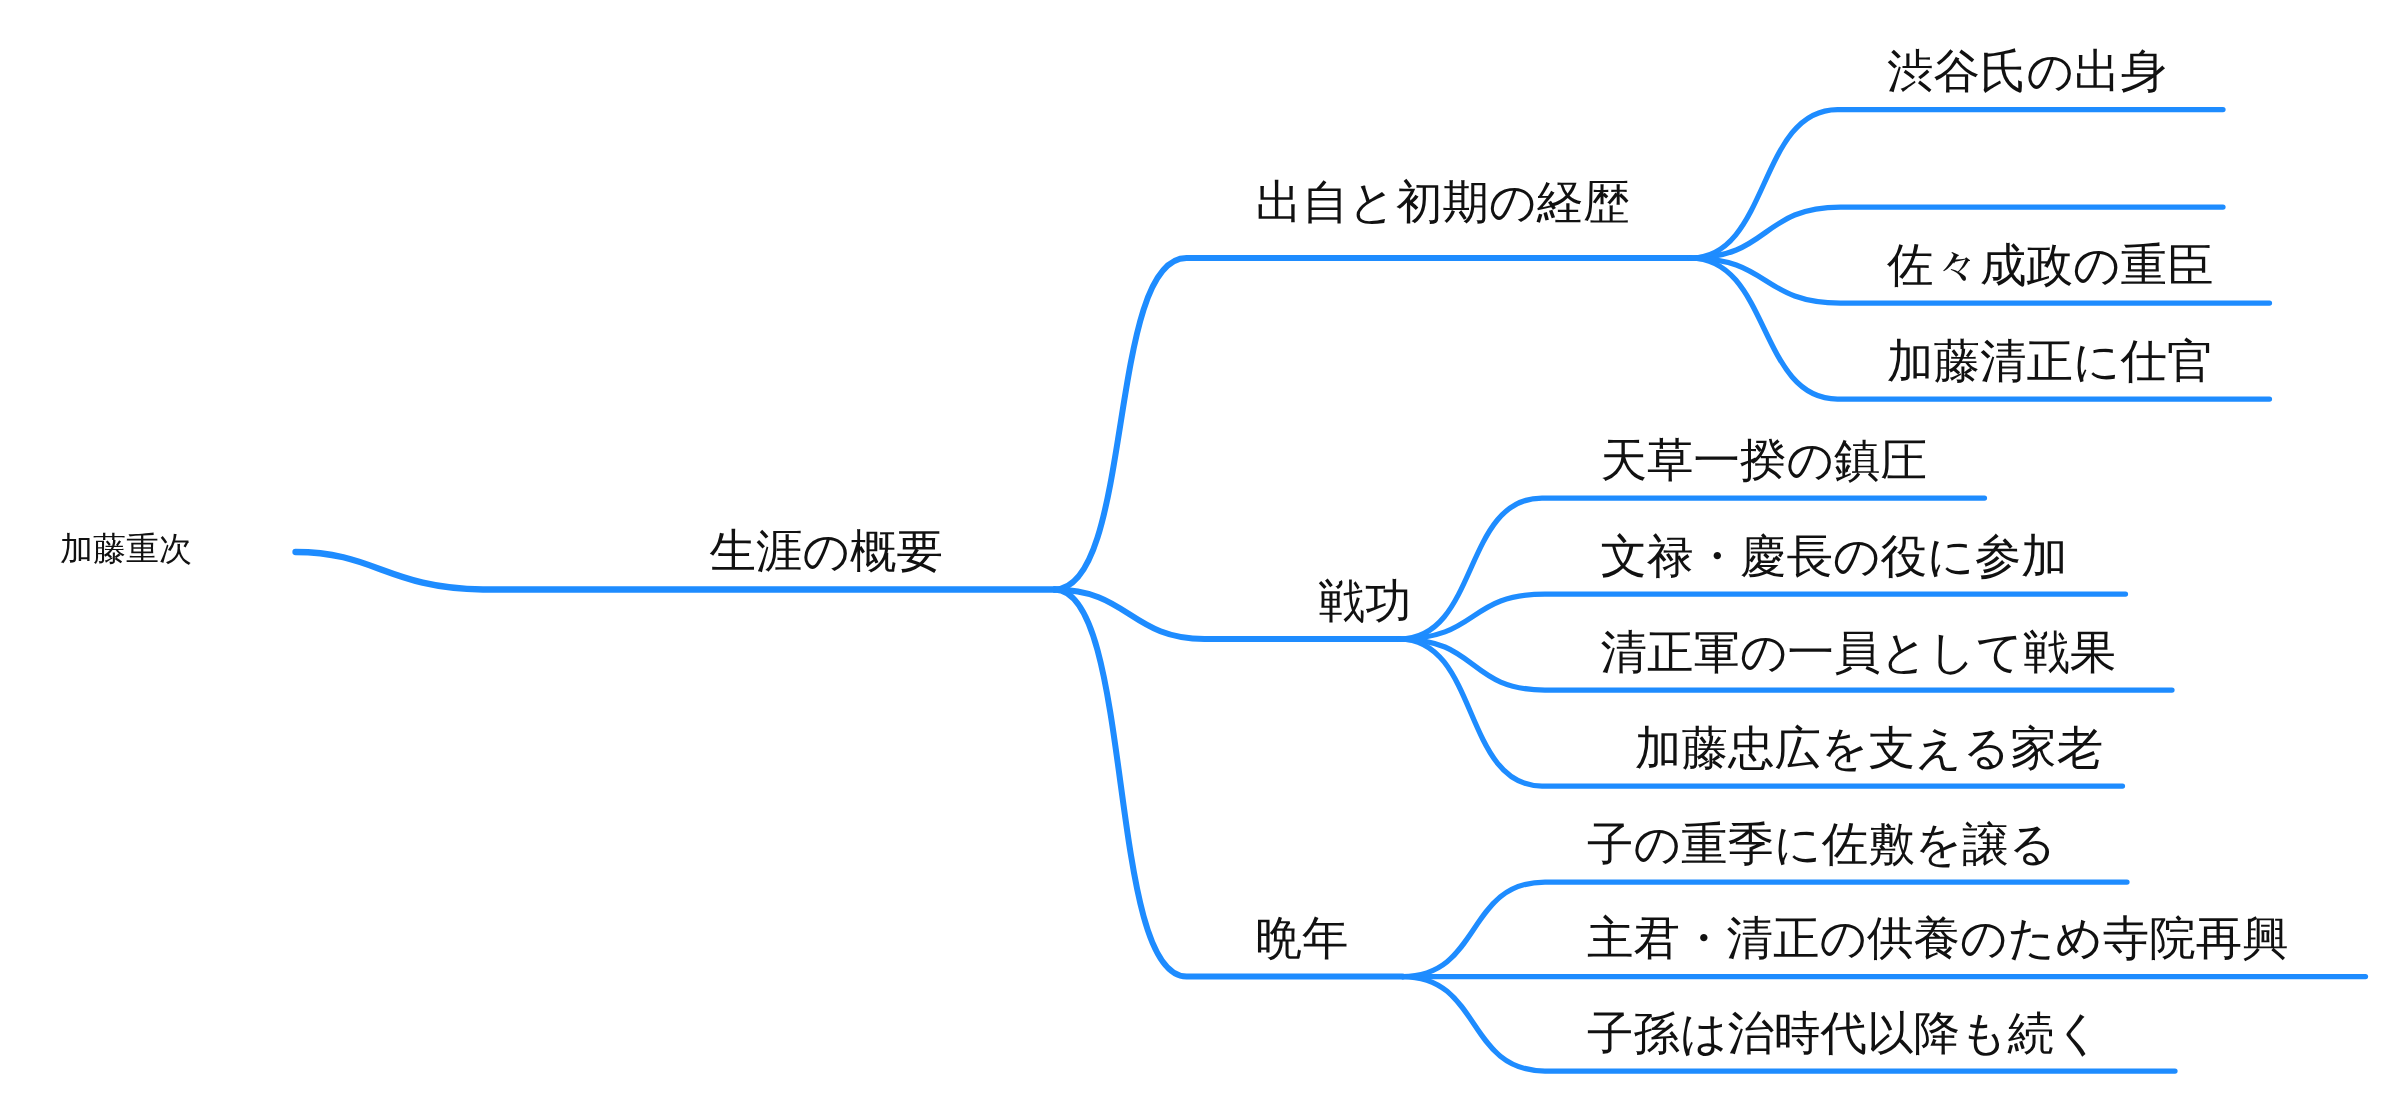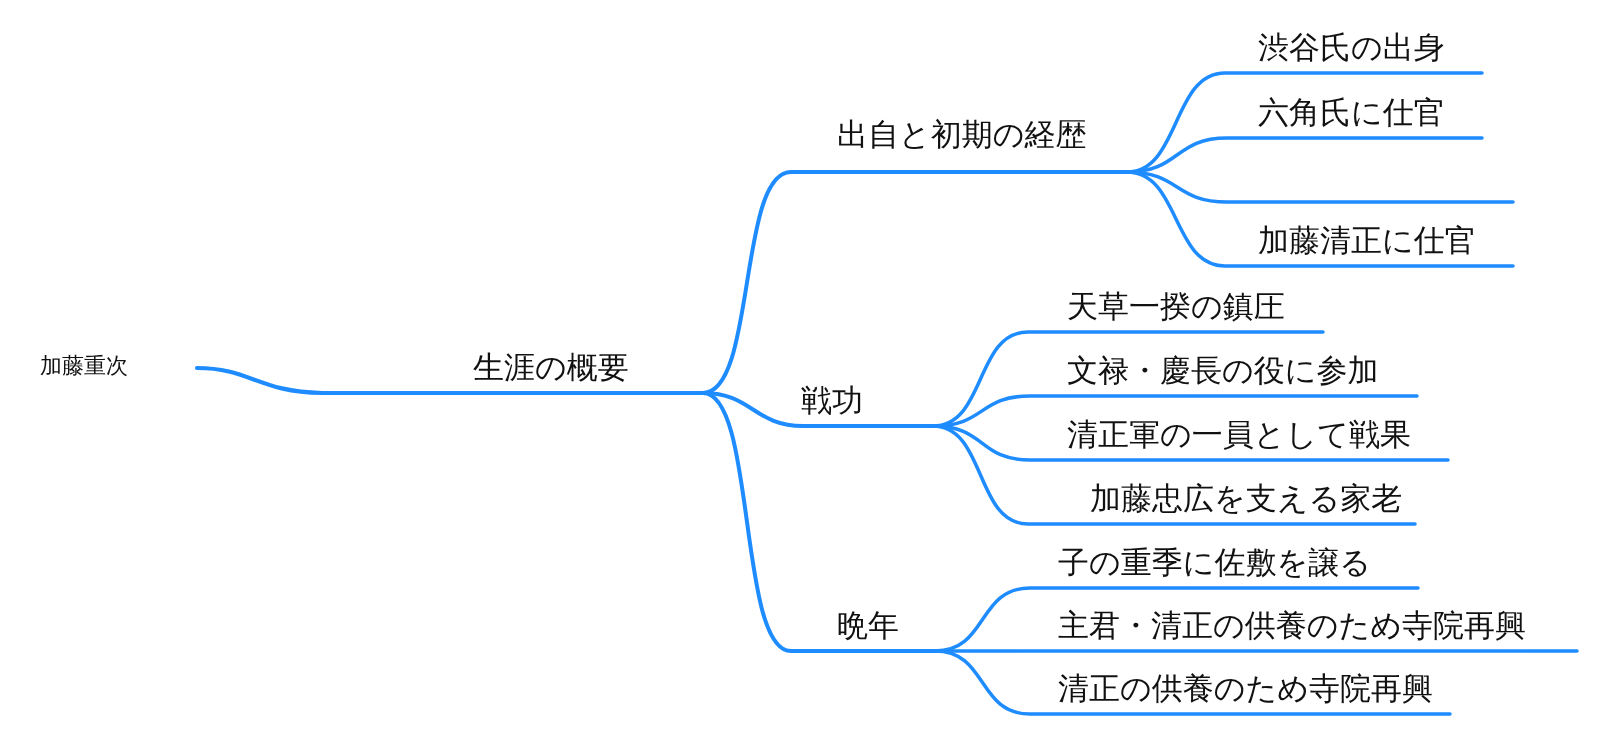--- a/index.html
+++ b/index.html
@@ -67,27 +67,27 @@
       <path stroke-width="3.5" d="M 935 651 C 988 651, 977 714, 1030 714 L 1450 714"></path>
     </g>
   </svg>
 
   <div class="node-label root" style="left:40px; top:347px;">加藤重次</div>
 
   <div class="node-label" style="left:473px; top:349px;">生涯の概要</div>
 
   <div class="node-label" style="left:837px; top:116px;">出自と初期の経歴</div>
   <div class="node-label" style="left:1258px; top:29px;">渋谷氏の出身</div>
-  <div class="node-label" style="left:1258px; top:94px;">六角氏に仕官</div>
+  <div class="node-label" style="left:1258px; top:158px;">佐々成政の重臣</div>
   <div class="node-label" style="left:1258px; top:222px;">加藤清正に仕官</div>
 
-  <div class="node-label" style="left:801px; top:382px;">戦功</div>
+  <div class="node-label" style="left:879px; top:382px;">戦功</div>
   <div class="node-label" style="left:1067px; top:352px;">文禄・慶長の役に参加</div>
   <div class="node-label" style="left:1067px; top:288px;">天草一揆の鎮圧</div>
   <div class="node-label" style="left:1067px; top:416px;text-align:right;">清正軍の一員として戦果</div>
   <div class="node-label" style="left:1090px; top:480px;">加藤忠広を支える家老</div>
 
   <div class="node-label" style="left:837px; top:607px;">晩年</div>
   <div class="node-label" style="left:1058px; top:607px;">主君・清正の供養のため寺院再興</div>
   <div class="node-label" style="left:1058px; top:544px;">子の重季に佐敷を譲る</div>
-  <div class="node-label" style="left:1058px; top:670px;">清正の供養のため寺院再興</div>
+  <div class="node-label" style="left:1058px; top:670px;">子孫は治時代以降も続く</div>
 
 </div>
 
 </body></html>

